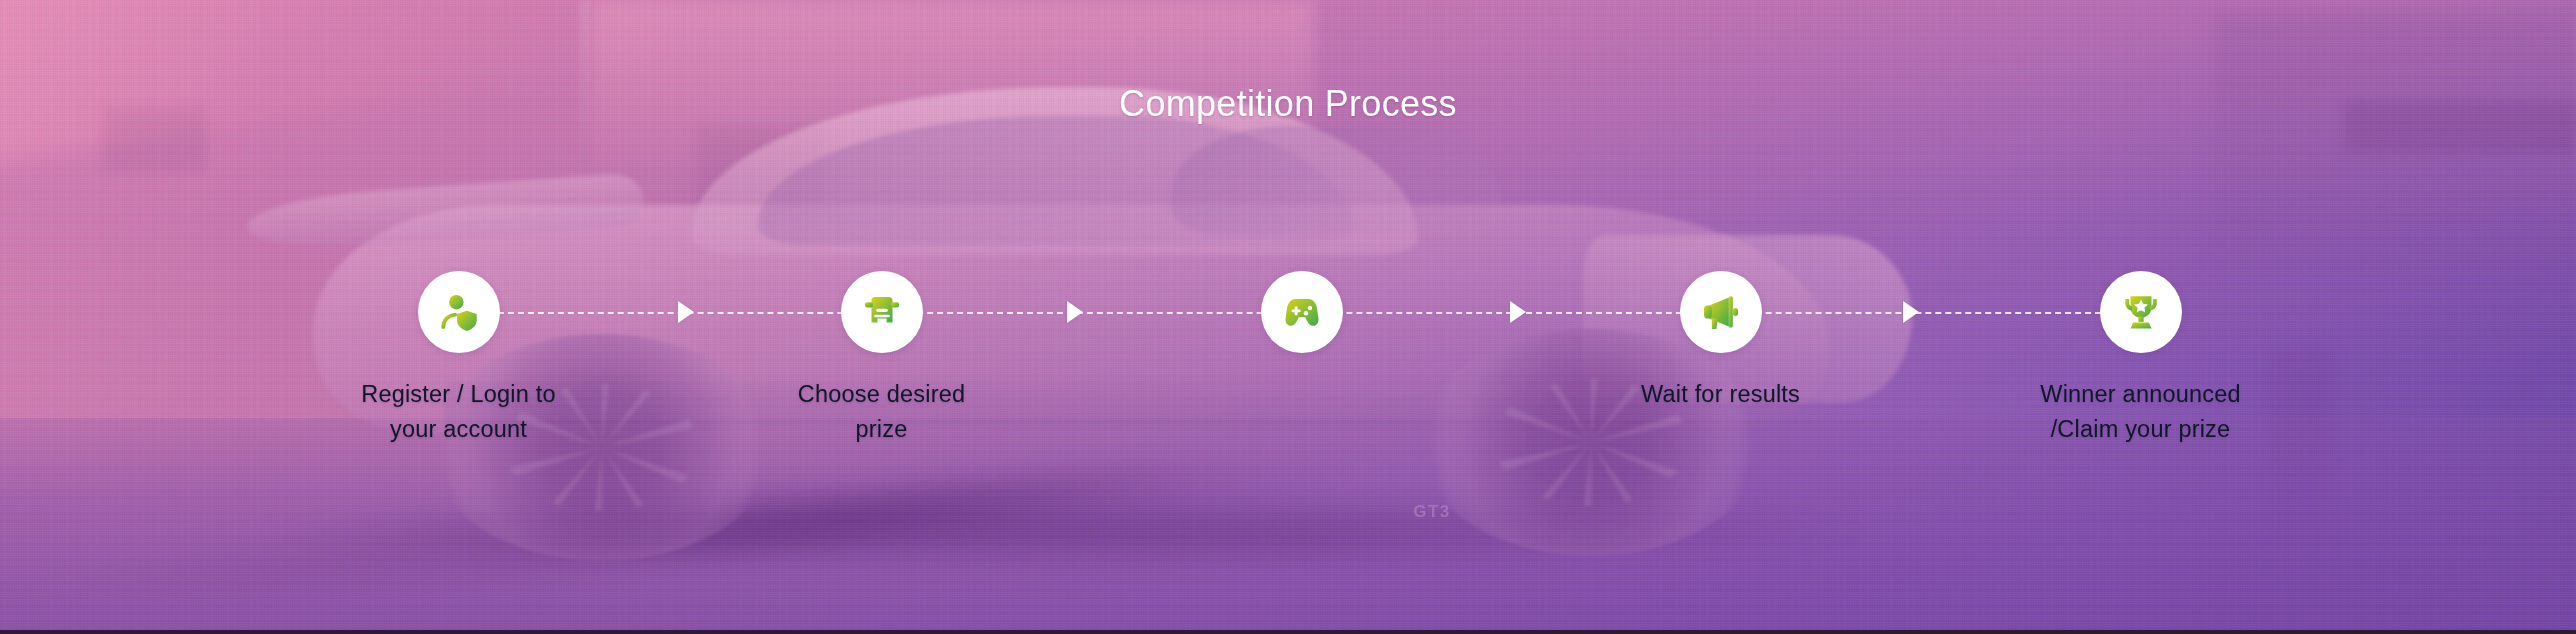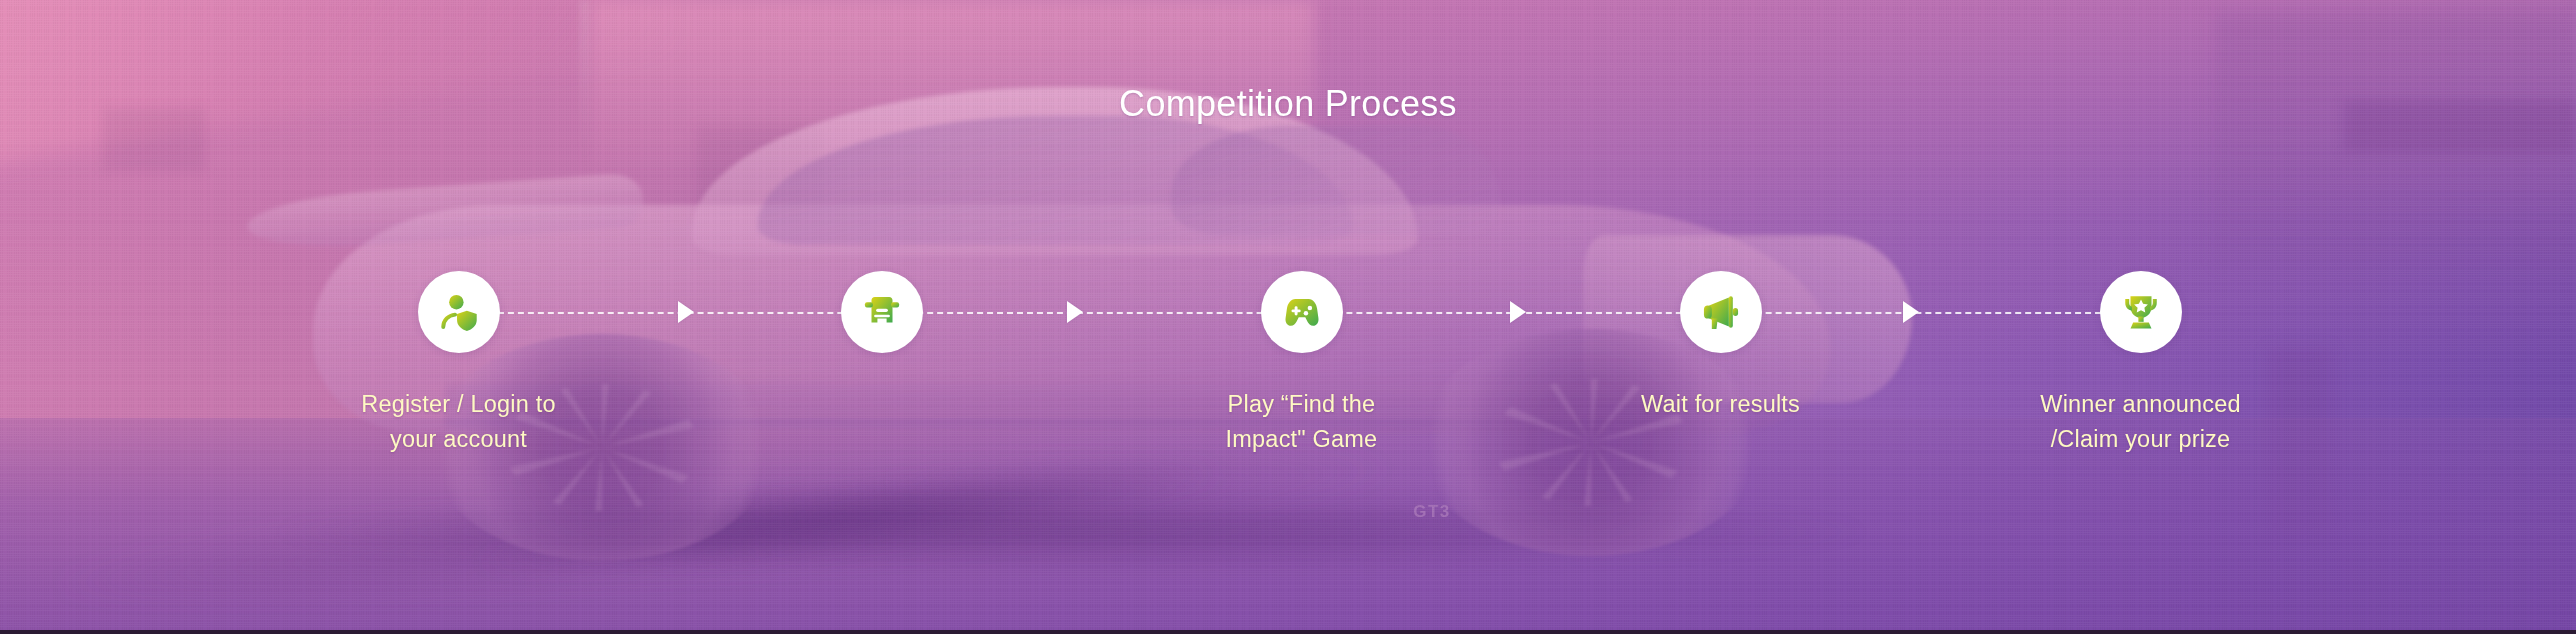--- a/index.html
+++ b/index.html
@@ -309,22 +309,22 @@
     background: #ffffff;
     display: flex;
     align-items: center;
     justify-content: center;
     box-shadow: 0 1.5px 7.6px rgba(96,48,124,0.18);
     position: relative;
     z-index: 2;
   }
   .step-circle svg { width: 42px; height: 42px; display: block; }
   .step-label {
-    margin-top: 34px;
-    color: #fef9c3;
+    margin-top: 24px;
+    color: #0f172a;
     font-size: 23.5px;
     line-height: 35px;
     font-weight: 400;
     letter-spacing: 0.2px;
     white-space: pre-line;
     text-shadow: 0 0.8px 2.3px rgba(90,40,110,0.30);
   }
 </style>
 </head>
 <body>
@@ -409,42 +409,42 @@
                 </linearGradient>
               </defs>
               <path d="M16 14c0-3 2-5 5-5h22c3 0 5 2 5 5v34h-9v-6H25v6h-9z" fill="url(#g2)"></path>
               <rect x="6" y="17" width="12" height="8" rx="3" fill="url(#g2)"></rect>
               <rect x="46" y="17" width="12" height="8" rx="3" fill="url(#g2)"></rect>
               <rect x="23" y="27" width="18" height="5" rx="2.5" fill="#ffffff"></rect>
               <rect x="20" y="36" width="24" height="4" rx="2" fill="#ffffff"></rect>
             </svg>
           </span>
         </div>
+        <div class="step-label">Choose desired
+prize</div>
       </div>
 
       <div class="step" style="left:1007px;">
         <div class="step-circle">
           <span>
             <svg viewBox="0 0 64 64" xmlns="http://www.w3.org/2000/svg" aria-hidden="true">
               <defs>
                 <linearGradient id="g3" x1="0" y1="0" x2="1" y2="1">
                   <stop offset="0%" stop-color="#dbd216"></stop>
                   <stop offset="100%" stop-color="#3faa4f"></stop>
                 </linearGradient>
               </defs>
               <path d="M22 12h20c7 0 12 7 13 15l2 14c1 7-3 12-8 12-4 0-7-3-9-7l-3-6H27l-3 6c-2 4-5 7-9 7-5 0-9-5-8-12l2-14c1-8 6-15 13-15z" fill="url(#g3)"></path>
               <rect x="16" y="28" width="14" height="4.5" rx="2.2" fill="#ffffff"></rect>
               <rect x="20.75" y="23.25" width="4.5" height="14" rx="2.2" fill="#ffffff"></rect>
               <circle cx="44" cy="26" r="3.4" fill="#ffffff"></circle>
               <circle cx="38" cy="34" r="3.4" fill="#ffffff"></circle>
             </svg>
           </span>
         </div>
-        <div class="step-label">Play “Find the
-Impact" Game</div>
       </div>
 
       <div class="step" style="left:1846px;">
         <div class="step-circle">
           <span>
             <svg viewBox="0 0 64 64" xmlns="http://www.w3.org/2000/svg" aria-hidden="true">
               <defs>
                 <linearGradient id="g5" x1="0" y1="0" x2="1" y2="1">
                   <stop offset="0%" stop-color="#dbd216"></stop>
                   <stop offset="100%" stop-color="#3faa4f"></stop>

